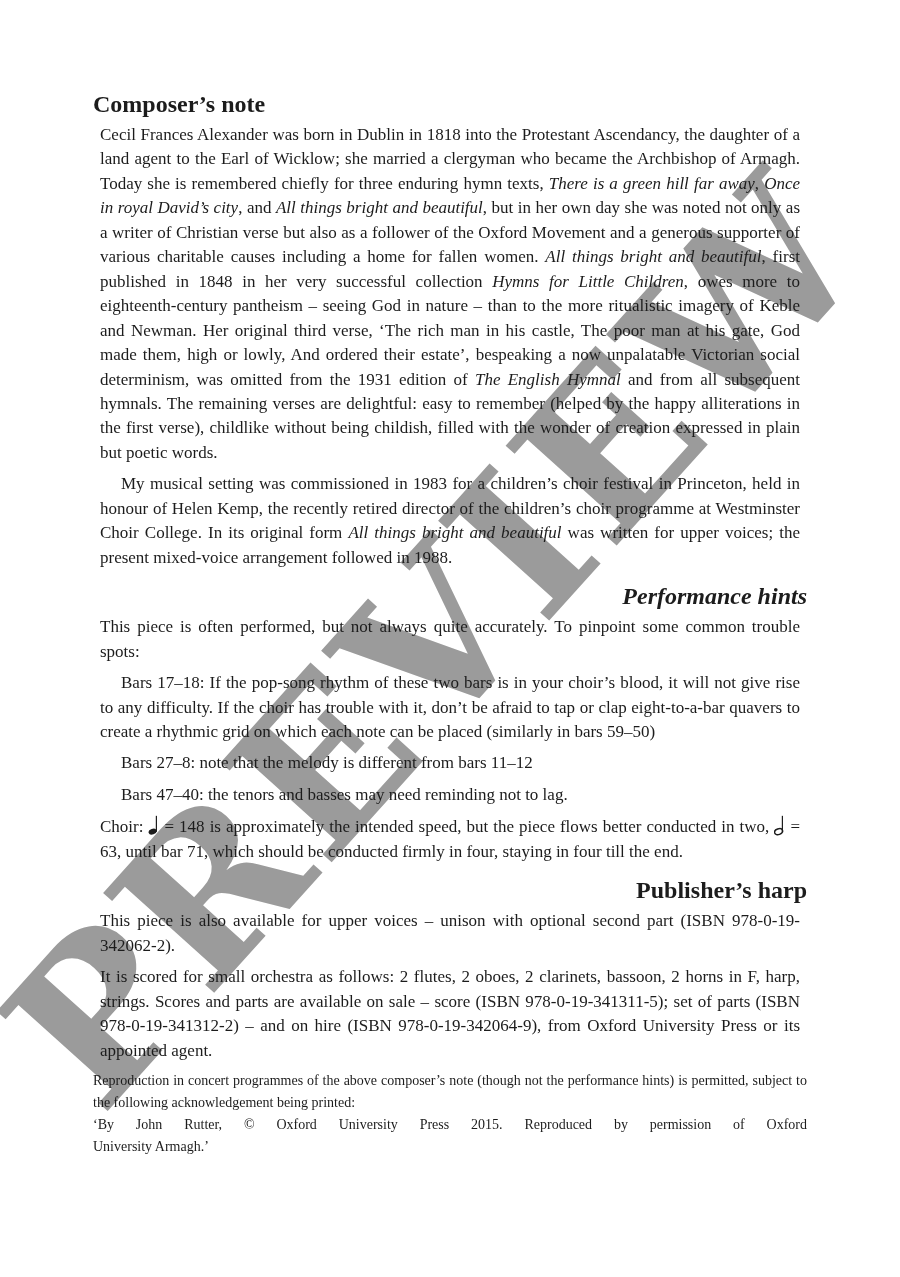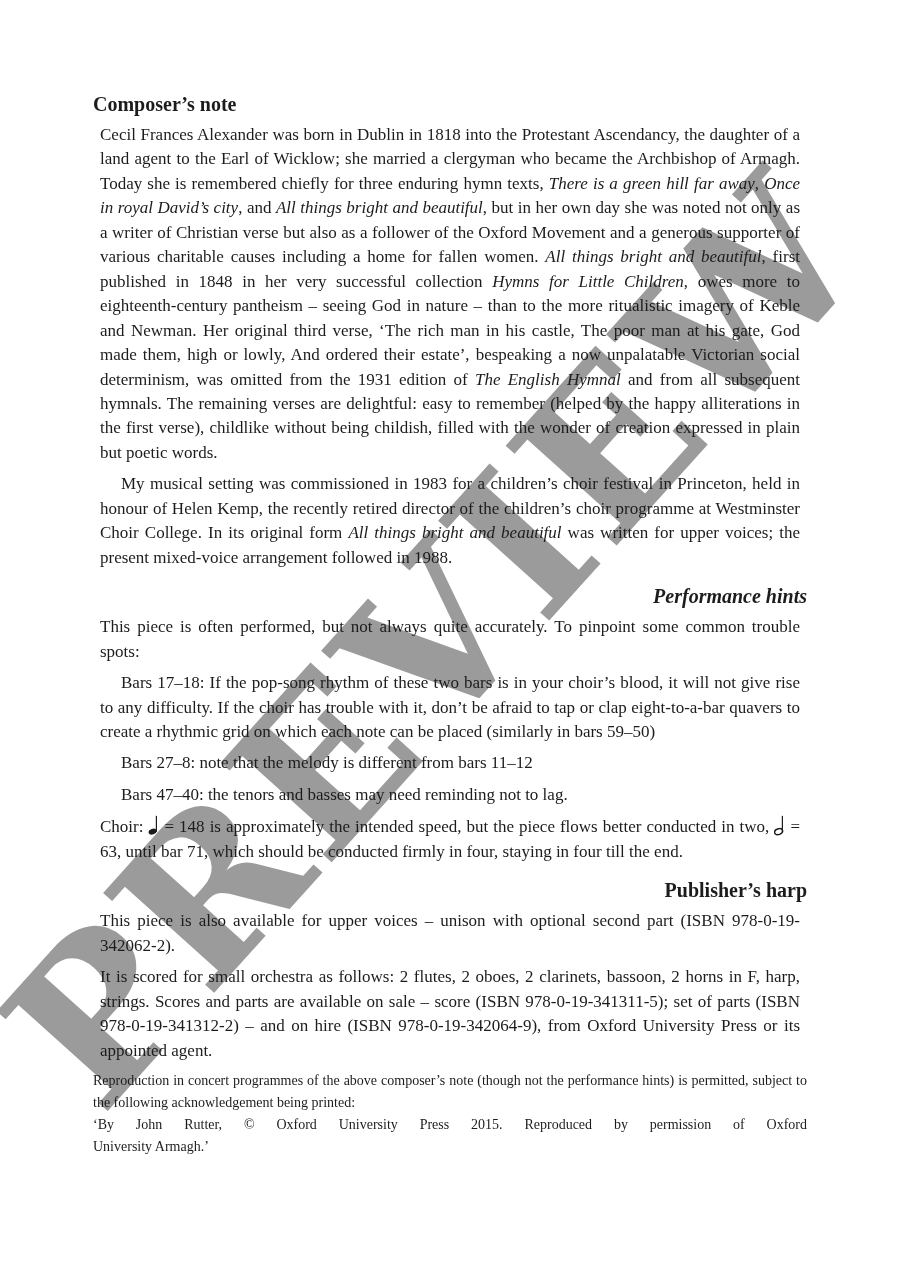--- a/index.html
+++ b/index.html
@@ -24,21 +24,21 @@
     z-index:0;
     user-select:none;
   }
   .content{
     position:absolute;
     left:93px;top:92px;
     width:714px;
     z-index:1;
   }
   .heading{
-    font-size:20px;
+    font-size:24px;
     font-weight:bold;
     margin:0 0 6px 0;
     line-height:24px;
   }
   .heading.italic{font-style:italic;}
   .gap-above{margin-top:14px;text-align:right;}
   p.body{
     margin:7px;
     font-size:17px;
     line-height:24.45px;

